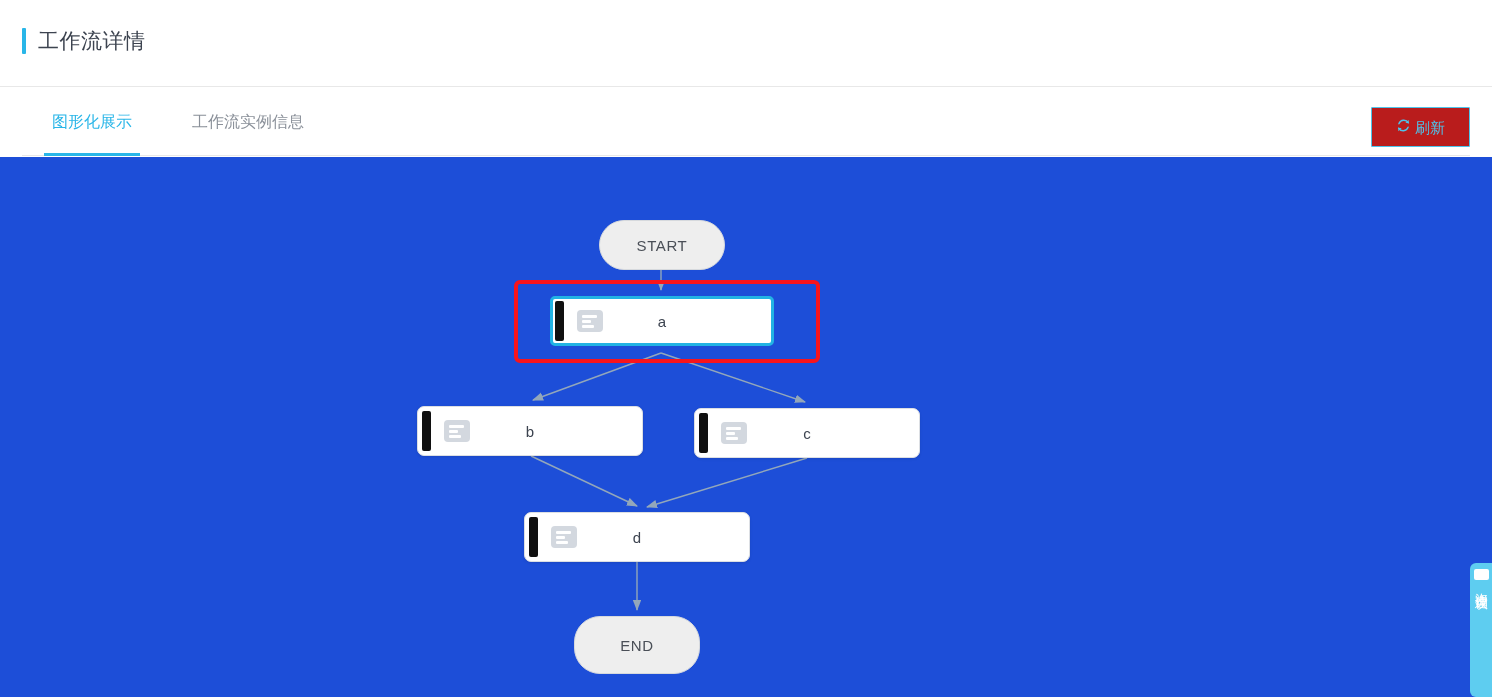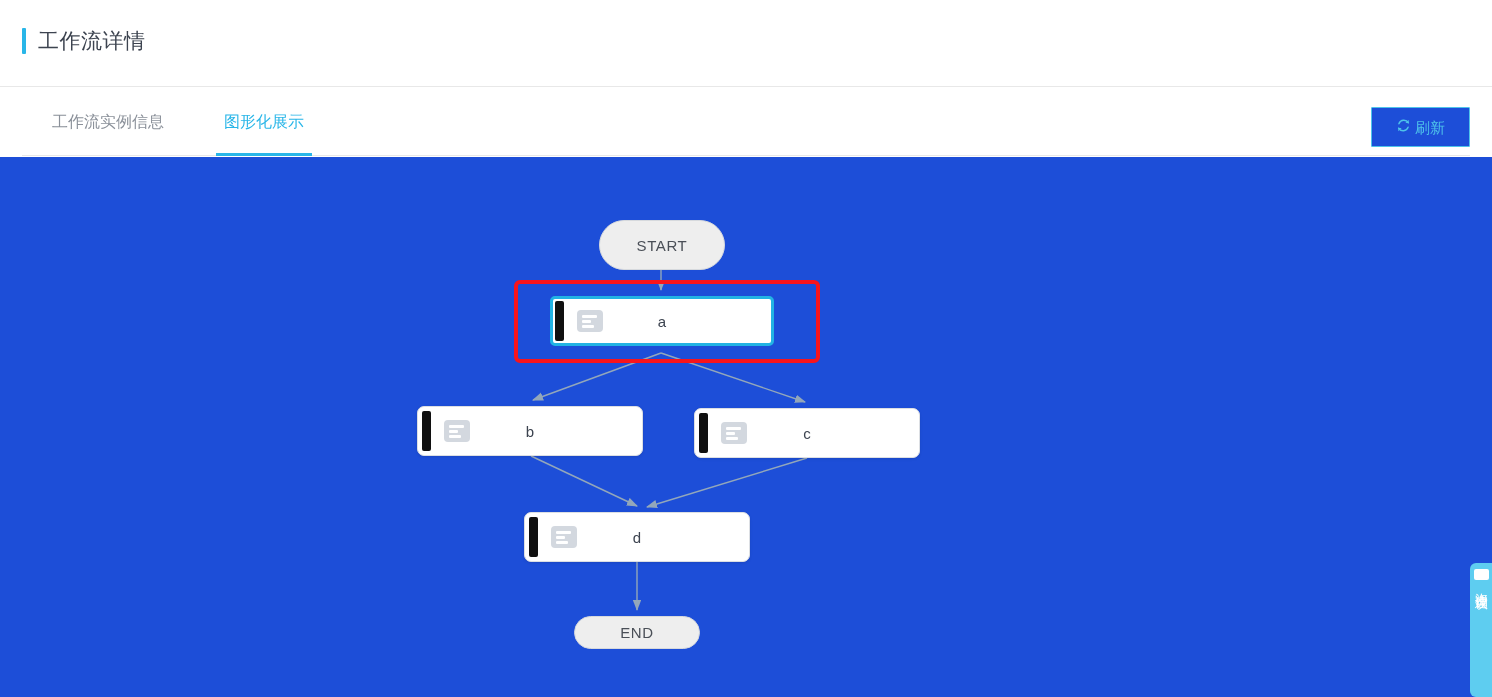--- a/index.html
+++ b/index.html
@@ -79,21 +79,21 @@
     height: 3px;
     background: #29b6e8;
   }
 
   
   .refresh-btn {
     position: absolute;
     left: 1371px; top: 107px;
     width: 99px; height: 40px;
     border: 1px solid #4ec3ea;
-    background: #1d4ed8;
+    background: #b91c1c;
     color: #4ec3ea;
     font-size: 15px;
     display: flex;
     align-items: center;
     justify-content: center;
     gap: 4px;
     cursor: pointer;
     border-radius: 1px;
   }
   .refresh-btn .label { line-height: 1; }
@@ -241,22 +241,22 @@
 <div class="page-header">
   <div class="page-title-wrap">
     <div class="title-accent"></div>
     <div class="page-title">工作流详情</div>
   </div>
 </div>
 
 <div class="tabbar">
   <div class="tab-underline"></div>
   <div class="tabs">
+    <div class="tab active">图形化展示</div>
     <div class="tab">工作流实例信息</div>
-    <div class="tab active">图形化展示</div>
   </div>
 </div>
 
 <div class="refresh-btn">
   <span>
     <svg width="15" height="15" viewBox="0 0 16 16" fill="none" aria-hidden="true">
       <path d="M13.2 5.2A5.6 5.6 0 0 0 3.1 6.1" stroke="#4ec3ea" stroke-width="1.5" stroke-linecap="round"></path>
       <path d="M2.8 10.8a5.6 5.6 0 0 0 10.1-.9" stroke="#4ec3ea" stroke-width="1.5" stroke-linecap="round"></path>
       <path d="M13.6 2.0 L13.5 5.6 L10.0 5.0 Z" fill="#4ec3ea"></path>
       <path d="M2.4 14.0 L2.5 10.4 L6.0 11.0 Z" fill="#4ec3ea"></path>
@@ -344,21 +344,21 @@
   <div class="task-node" id="node-d" style="left: 524px; top: 355px; width: 226px; height: 50px;">
     <span class="node-statusbar" style="background: rgb(16, 16, 16);"></span>
     <span class="node-icon">
         <i class="l1"></i>
         <i class="l2"></i>
         <i class="l3"></i>
       </span>
     <span class="node-label">d</span>
   </div>
 
-  <div class="terminal-node" id="node-end" style="left: 574px; top: 459px; width: 126px; height: 33px;">
+  <div class="terminal-node" id="node-end" style="left: 574px; top: 459px; width: 126px; height: 58px;">
     <span>END</span>
   </div>
 </div>
 
 <div class="side-tab" style="background: rgb(94, 205, 240);">
   <span class="side-tab-icon"></span>
   <span>咨询建议</span>
 </div>
 
 </body></html>

